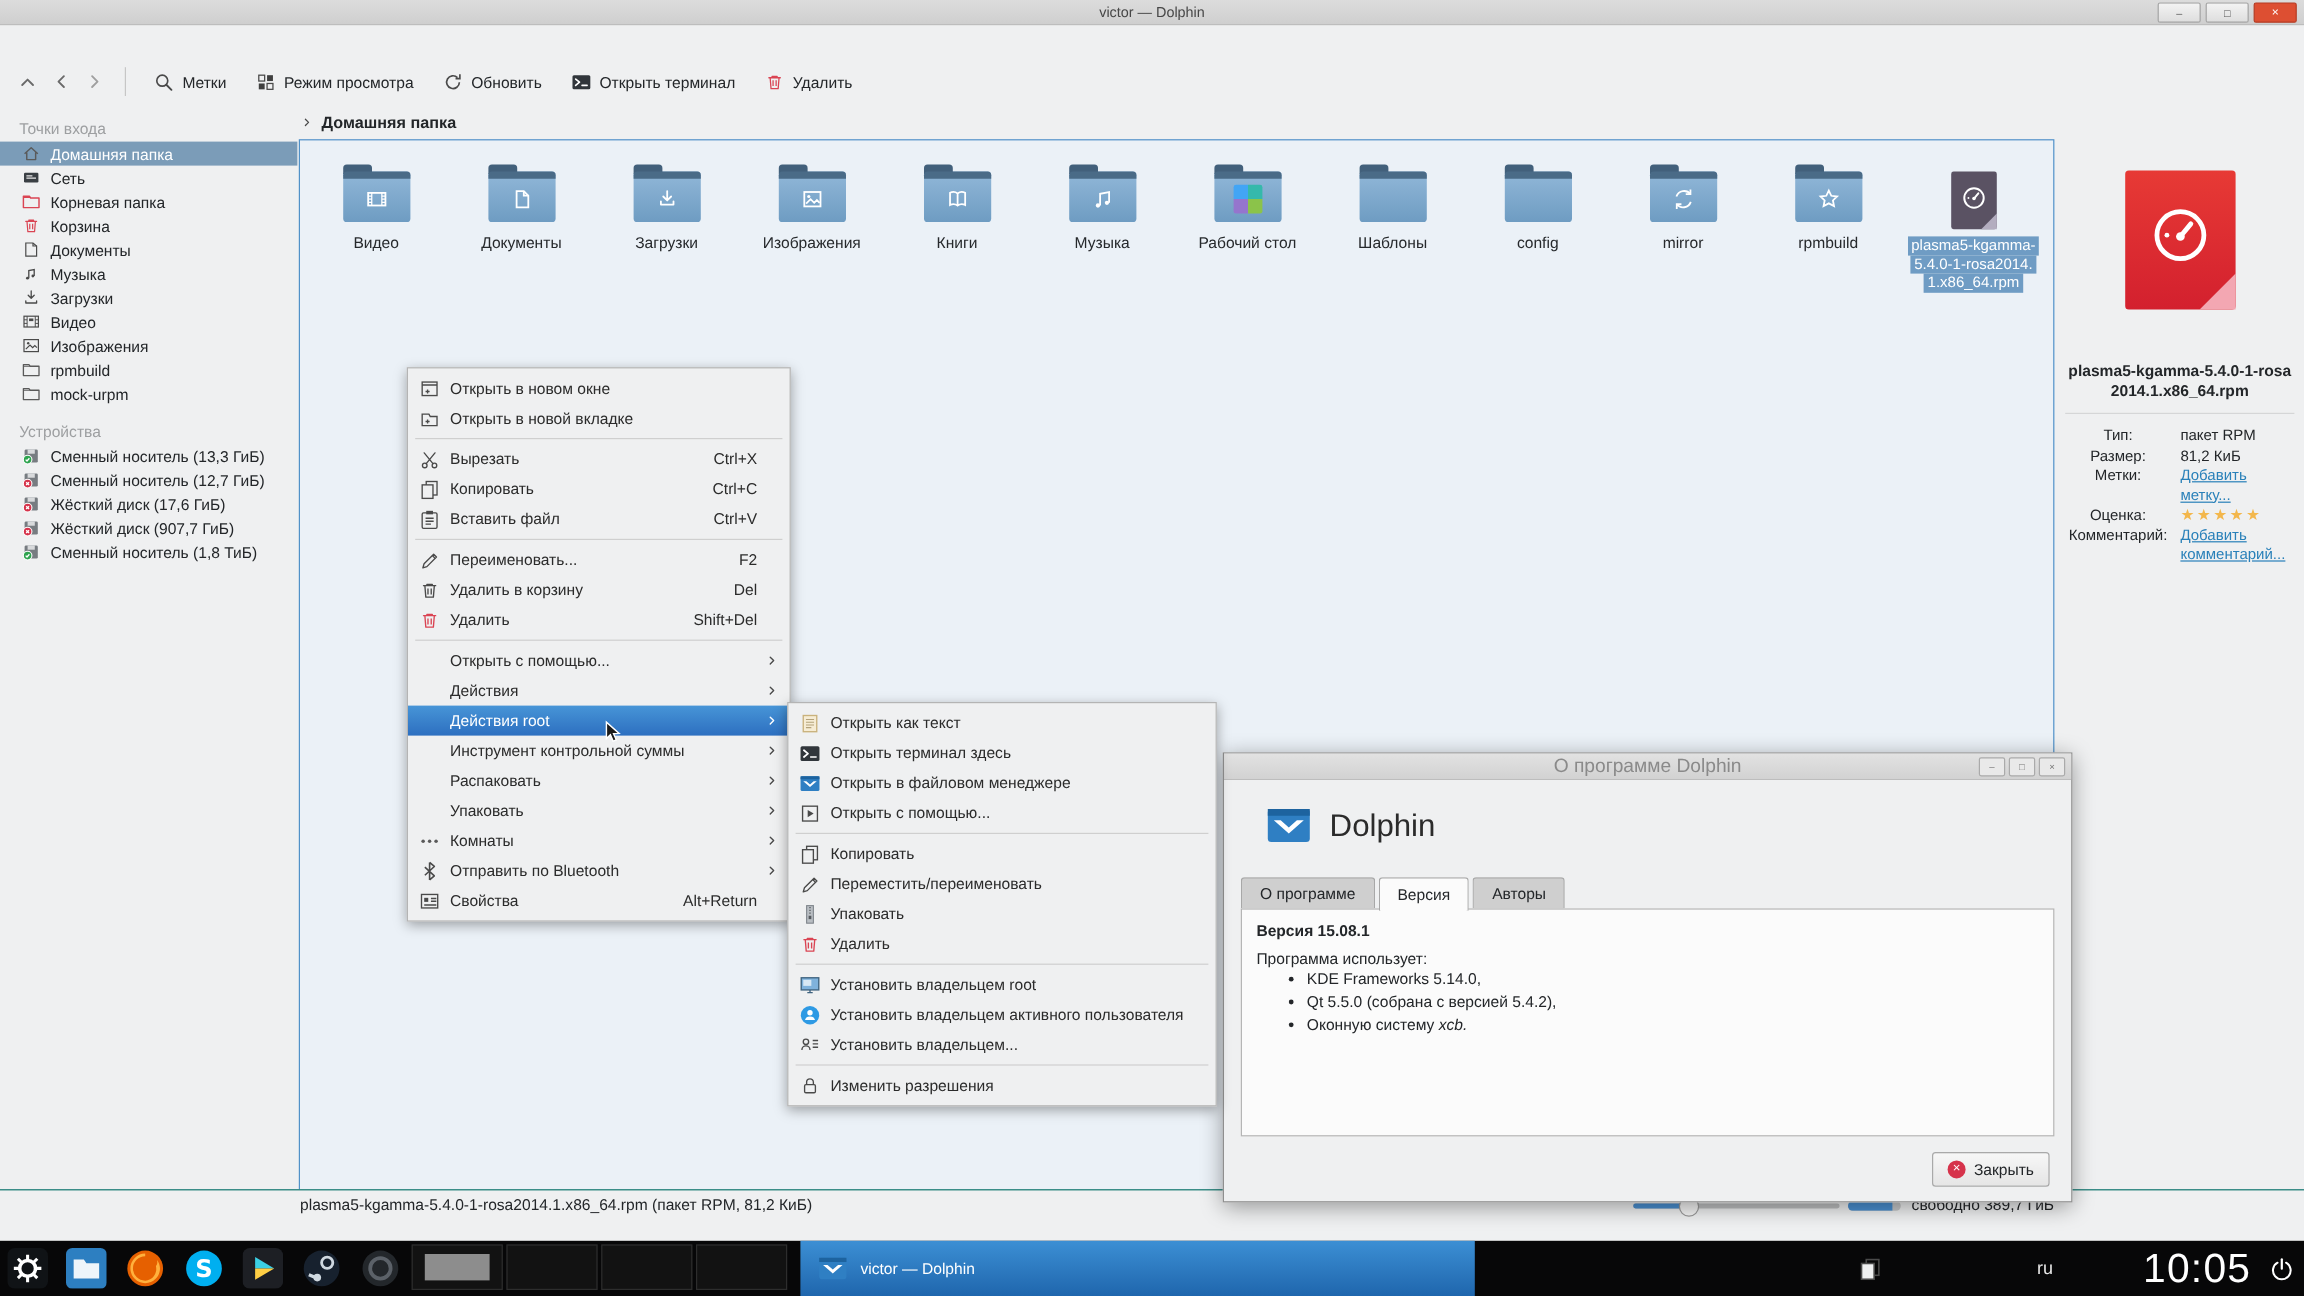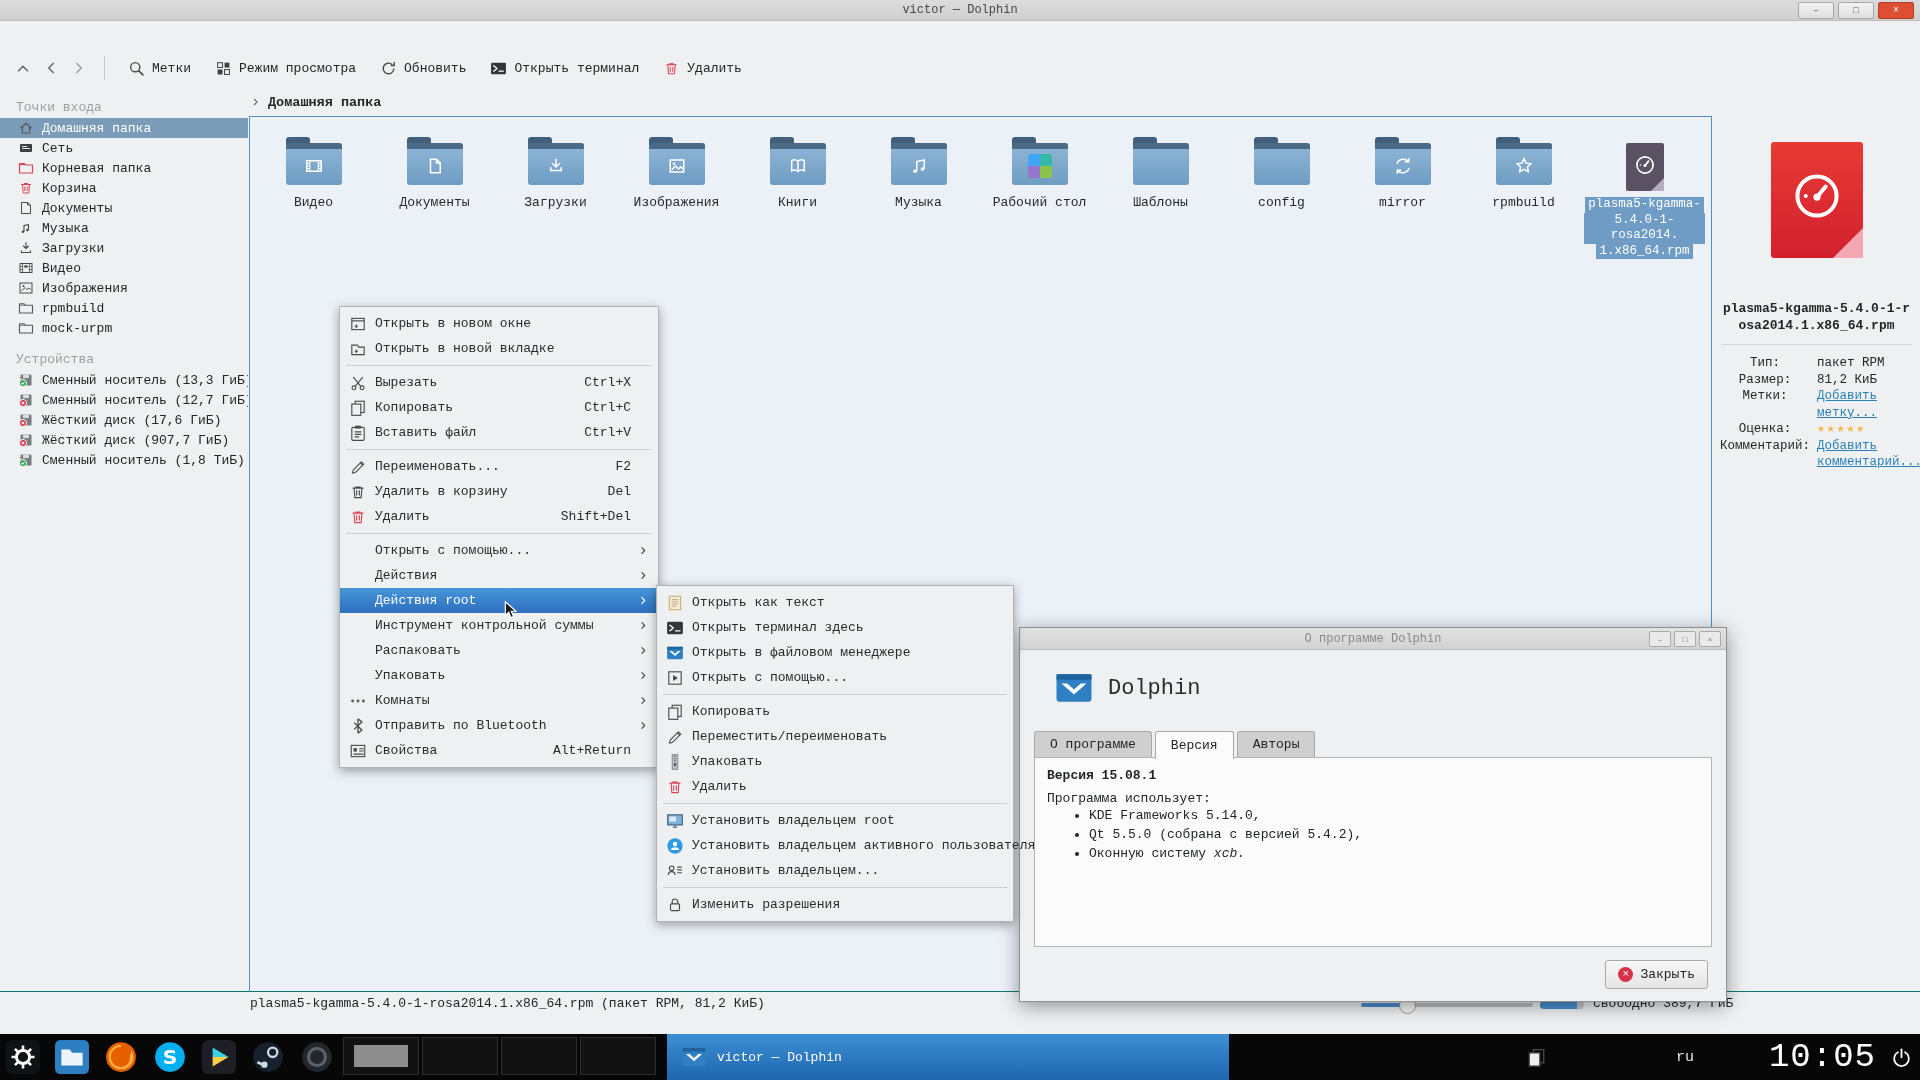--- a/index.html
+++ b/index.html
@@ -1,17 +1,17 @@
 <!DOCTYPE html>
 <html><head>
 <meta charset="utf-8">
 <style>
   html,body{margin:0;padding:0;background:#222;}
   #screen{position:relative;width:1920px;height:1080px;overflow:hidden;
-          font-family:Liberation Mono, monospace;font-size:13px;color:#232629;
+          font-family:Liberation Sans, sans-serif;font-size:13px;color:#232629;
           background:#eff0f1;}
   svg{display:block}
 
   
   #titlebar{position:absolute;left:0;top:0;right:0;height:20px;background:linear-gradient(#dcdcdc,#cfcfcf);
             border-bottom:1px solid #bdbdbd;display:flex;align-items:center;justify-content:center}
   .tb-title{font-size:12px;color:#474747}
   .winbtns{position:absolute;right:6px;top:2px;display:flex;gap:4px}
   .winbtn{width:34px;height:15px;border:1px solid #a7a7a7;background:linear-gradient(#f3f3f3,#dedede);
           border-radius:2px;display:flex;align-items:center;justify-content:center;font-size:9px;color:#555}
@@ -77,27 +77,27 @@
   .mi.arrow .arr{visibility:visible}
   .mi.highlighted{background:linear-gradient(#4795d7,#2d6fc0);color:#fff}
   .mi.highlighted .arr{filter:brightness(0) invert(1)}
   .menu-sep{height:1px;background:#cfcfcf;margin:4px 6px}
 
   
   #dialog{position:absolute;left:1019px;top:627px;width:708px;height:375px;background:#eff0f1;
           border:1px solid #8f8f8f;box-shadow:0 4px 18px rgba(0,0,0,.4);z-index:30;box-sizing:border-box}
   .dlg-titlebar{height:21px;background:linear-gradient(#e2e2e2,#d2d2d2);border-bottom:1px solid #bdbdbd;
                 display:flex;align-items:center;justify-content:center;position:relative}
-  .dlg-title{font-size:12px;color:#8a8a8a}
+  .dlg-title{font-size:16px;color:#8a8a8a}
   .dlg-btns{position:absolute;right:5px;top:3px;display:flex;gap:3px}
   .dlg-btn{width:20px;height:14px;border:1px solid #aaa;border-radius:2px;background:#e9e9e9;
            display:flex;align-items:center;justify-content:center;font-size:8px;color:#777}
   .dlg-header{position:absolute;left:34px;top:40px;display:flex;align-items:center;gap:14px}
   .dlg-header svg{width:40px;height:40px}
-  .dlg-app{font-size:22px;color:#2b2b2b}
+  .dlg-app{font-size:26px;color:#2b2b2b}
   .dlg-tabs{position:absolute;left:14px;top:103px;display:flex}
   .tab{height:25px;padding:0 15px;display:flex;align-items:center;background:#cfcfcf;border:1px solid #a8a8a8;
        border-bottom:none;border-radius:3px 3px 0 0;margin-right:3px;font-size:13px;position:relative;z-index:1}
   .tab.active{background:#fbfbfb;z-index:3;height:27px}
   .dlg-box{position:absolute;left:14px;right:14px;top:129px;height:190px;background:#fbfbfb;
            border:1px solid #b5b5b5;padding:10px 12px;box-sizing:border-box;z-index:2}
   .dlg-ver{font-weight:bold;margin-bottom:8px}
   .dlg-uses{margin-bottom:0}
   .dlg-box ul{margin:0;padding-left:42px}
   .dlg-box li{line-height:19px}

